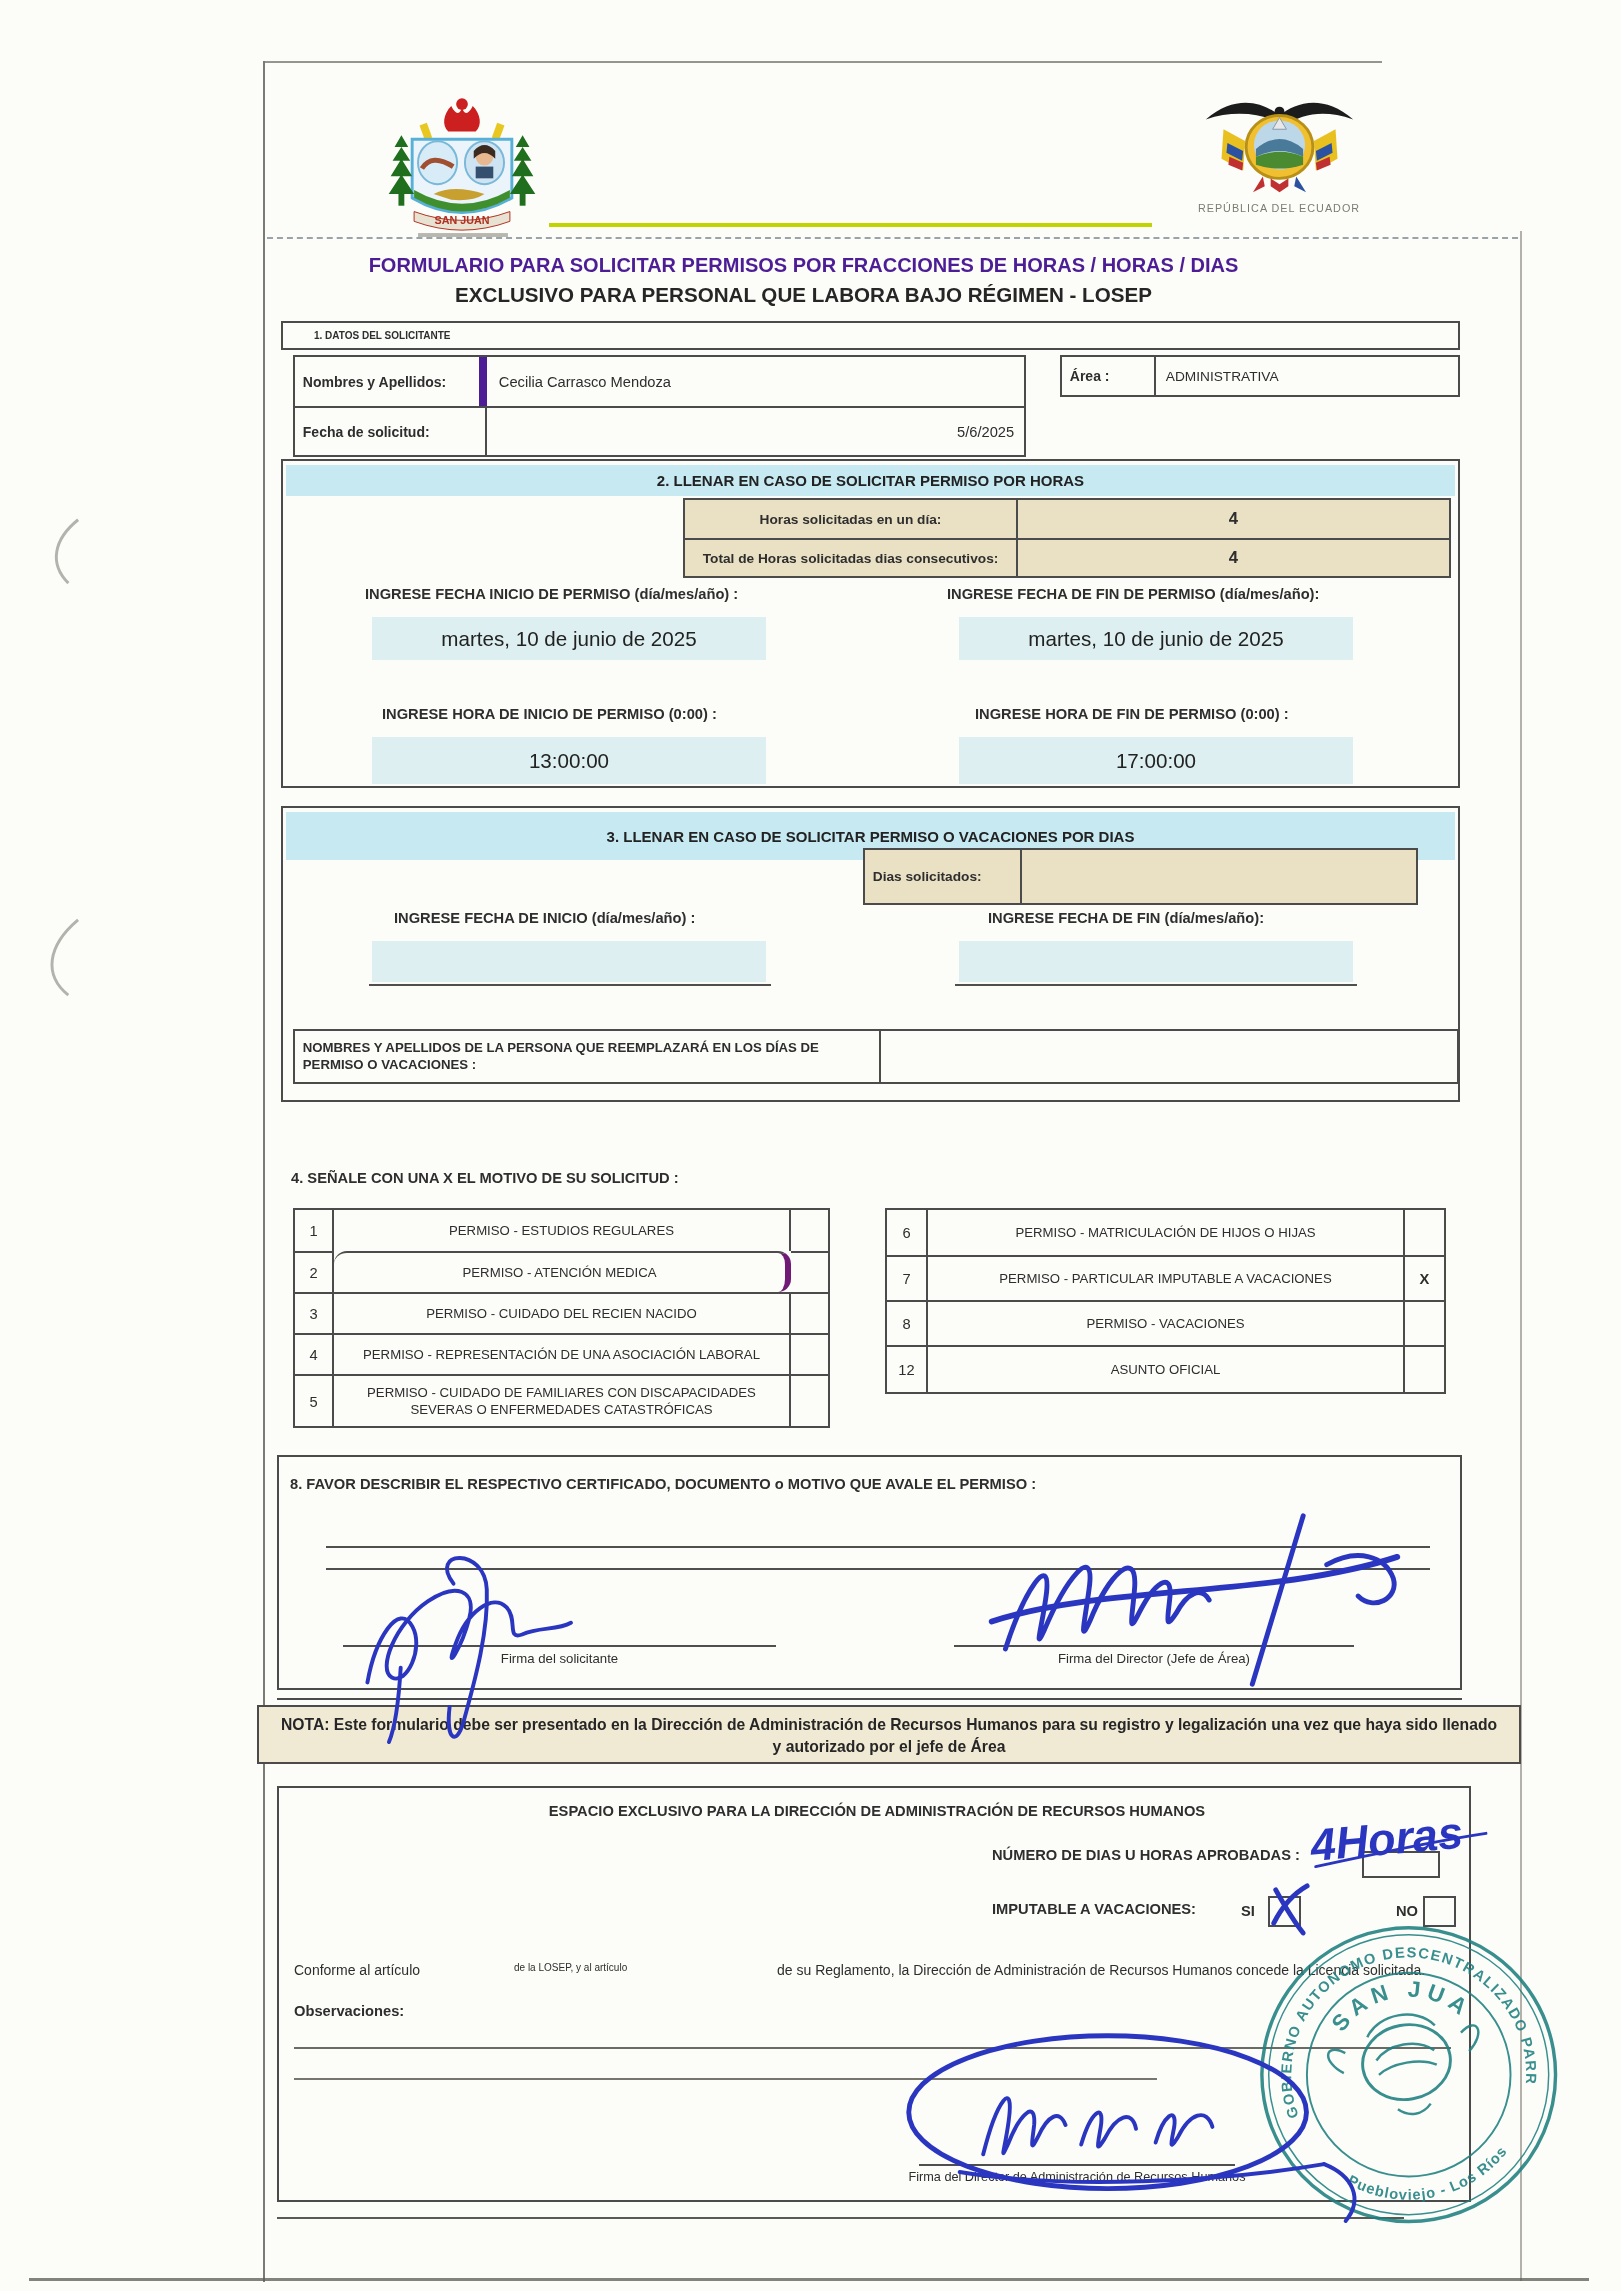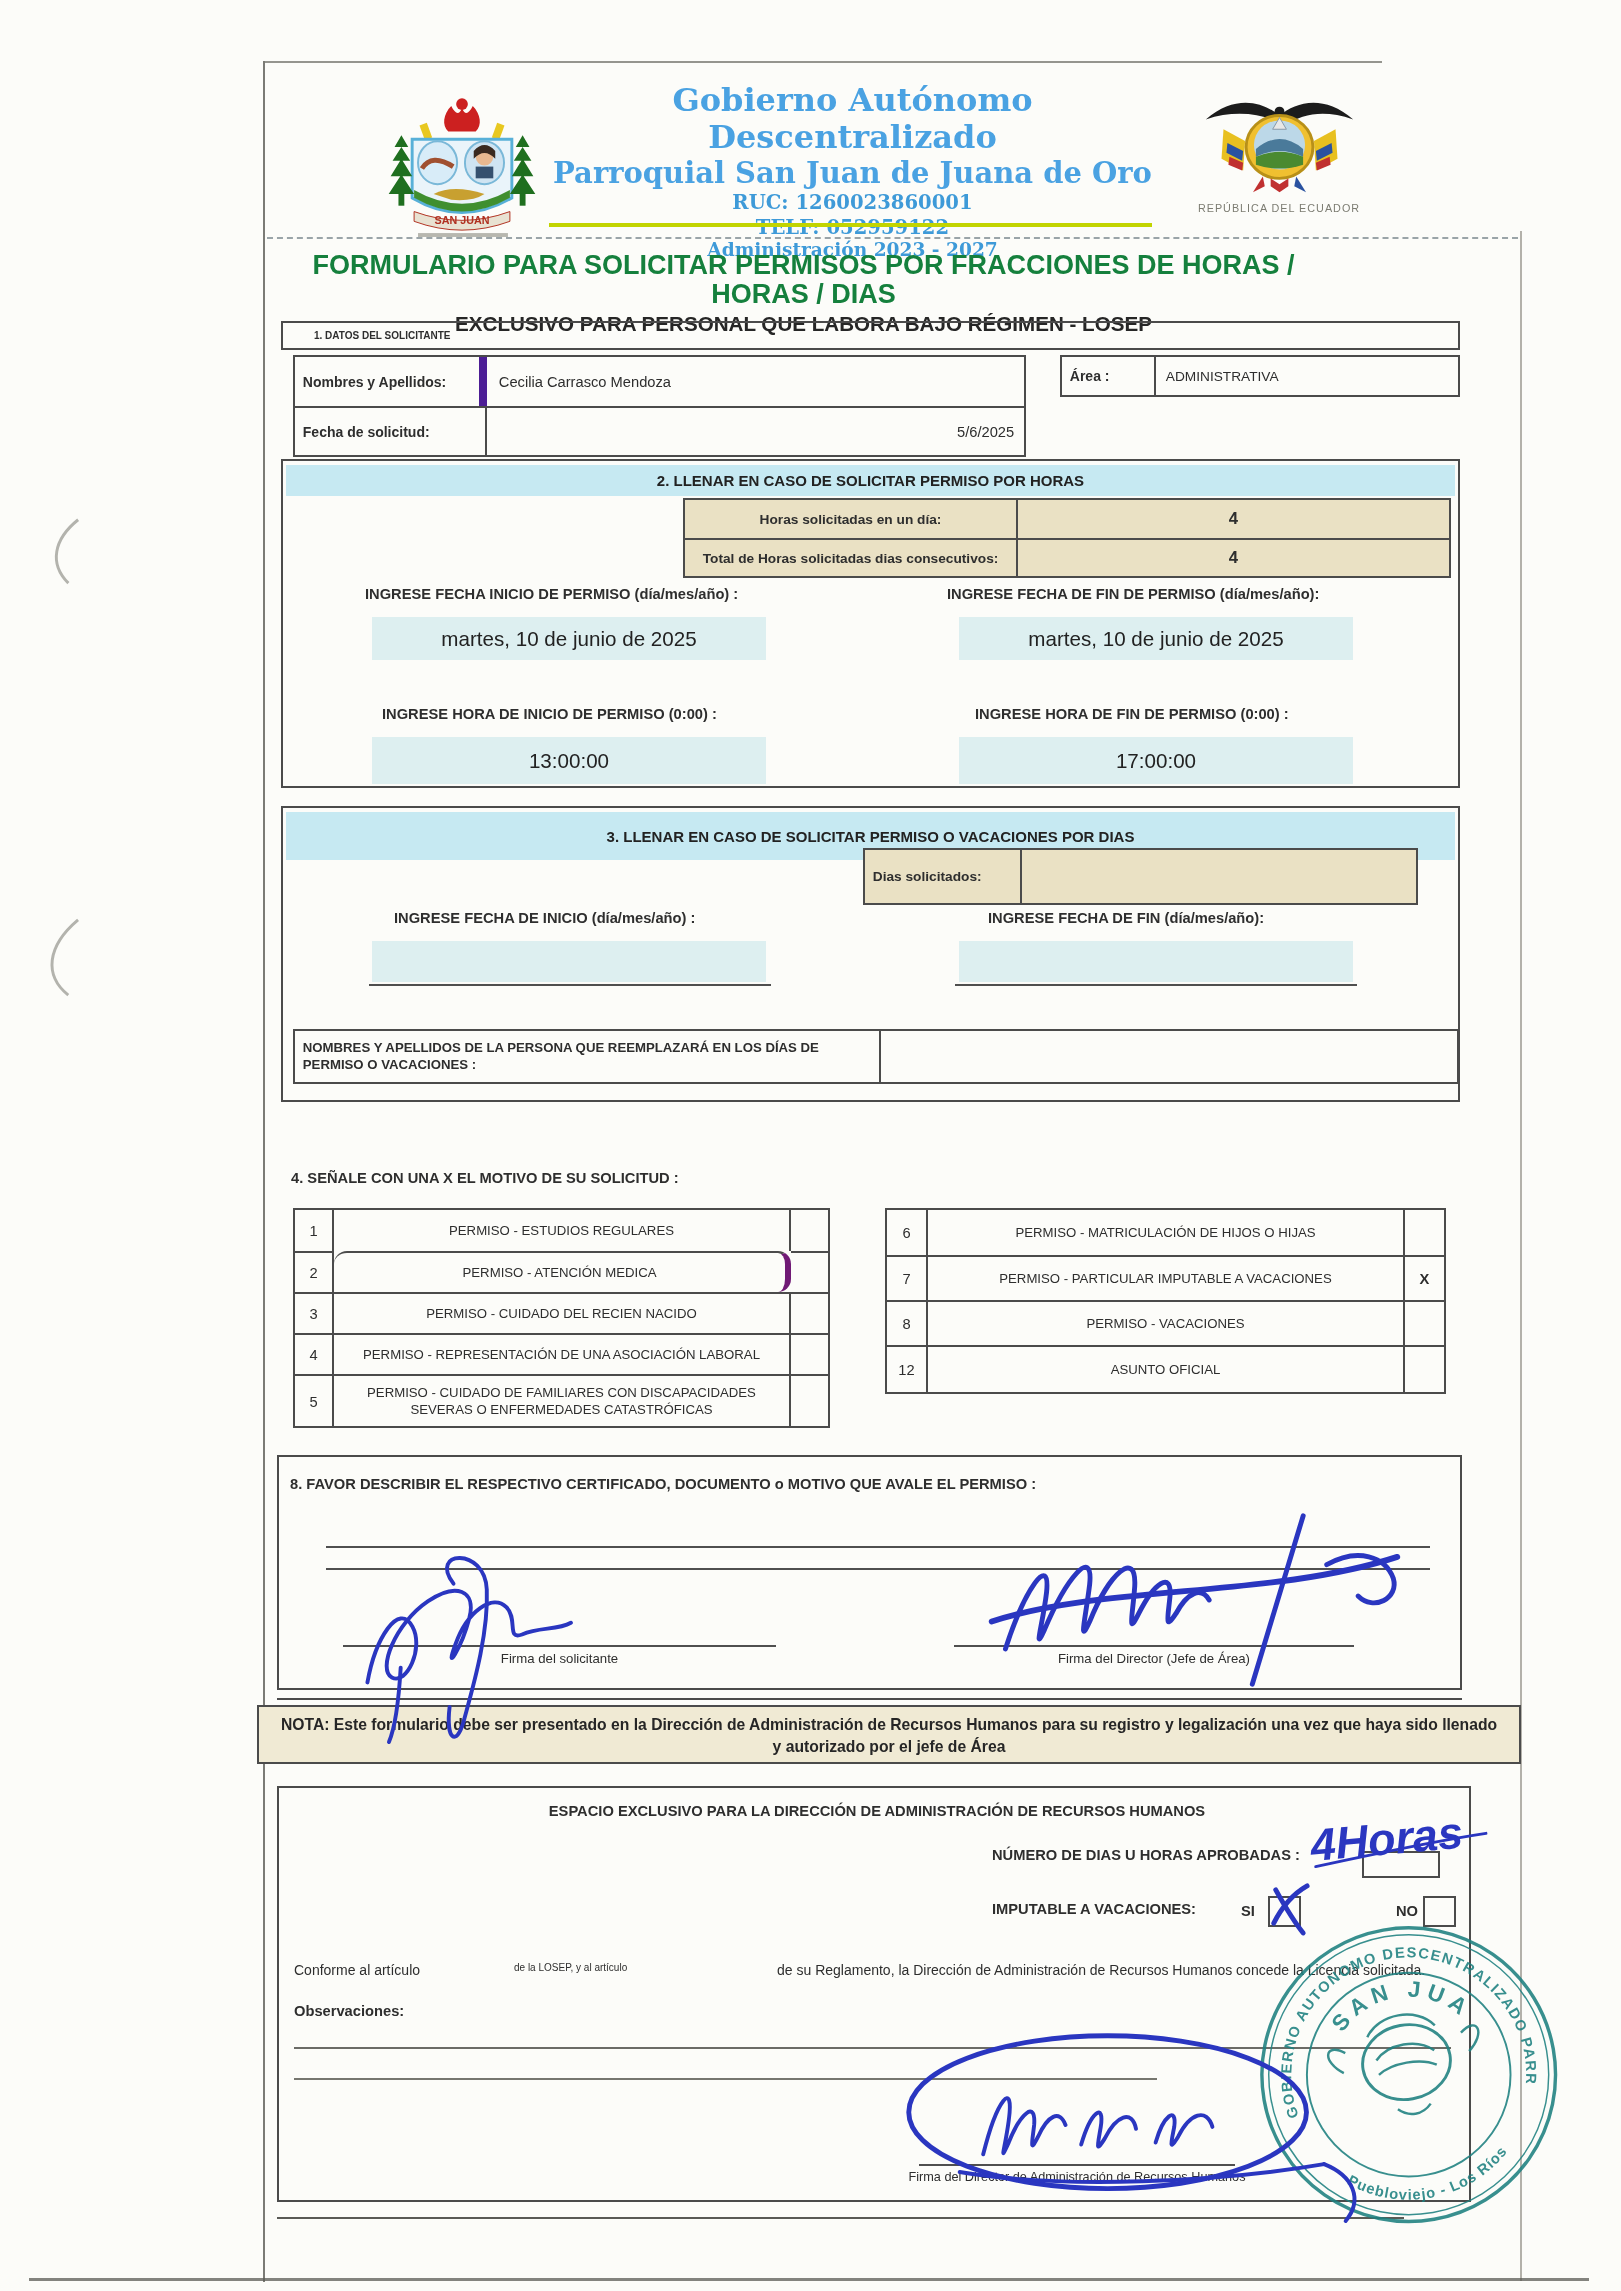--- a/index.html
+++ b/index.html
@@ -56,27 +56,20 @@
     <path d="M20,52 L34,52 L27,40 Z M18,66 L36,66 L27,52 Z M16,82 L38,82 L27,64 Z M14,100 L40,100 L27,80 Z" fill="#1f6f1f"></path>
     <rect x="24" y="100" width="6" height="12" fill="#1f6f1f"></rect>
     <path d="M144,52 L158,52 L151,40 Z M142,66 L160,66 L151,52 Z M140,82 L162,82 L151,64 Z M138,100 L164,100 L151,80 Z" fill="#1f6f1f"></path>
     <rect x="148" y="100" width="6" height="12" fill="#1f6f1f"></rect>
 
     <path d="M40,118 Q89,136 138,118 L138,128 Q89,146 40,128 Z" fill="#e8e2d2" stroke="#b03020" stroke-width="1"></path>
     <text x="89" y="131" text-anchor="middle" font-size="11" font-weight="bold" fill="#b03020">SAN JUAN</text>
     <rect x="44" y="140" width="92" height="4" fill="#9a9a90" opacity=".7"></rect>
   </svg>
 
-  <div class="a" style="left:534px;top:82px;width:637px;text-align:center;">
-    <div class="serifblue" style="font-size:32px;line-height:37px;">Gobierno Autónomo Descentralizado</div>
-    <div class="serifblue" style="font-size:29px;line-height:35px;">Parroquial San Juan de Juana de Oro</div>
-    <div class="serifblue" style="font-size:19.6px;line-height:24.5px;color:#3e9ad8;">RUC: 1260023860001</div>
-    <div class="serifblue" style="font-size:19.6px;line-height:23.5px;color:#3e9ad8;">TELF: 052959122</div>
-    <div class="serifblue" style="font-size:18.6px;line-height:22.5px;color:#3e9ad8;">Administración 2023 - 2027</div>
-  </div>
   <div class="a" style="left:549px;top:223px;width:603px;height:3.9px;background:#c2d400;"></div>
 
   <svg class="a" style="left:1194px;top:86px;" width="172" height="116" viewBox="0 0 175 118">
 
     <path d="M12,34 C42,8 70,16 87,30 C104,16 132,8 162,34 C132,24 112,28 92,40 C72,28 42,24 12,34 Z" fill="#1c1c1c"></path>
     <circle cx="87" cy="26" r="5" fill="#1c1c1c"></circle>
 
     <path d="M30,44 L52,56 L50,86 L28,74 Z" fill="#e8c020"></path>
     <path d="M34,58 L50,66 L49,76 L33,68 Z" fill="#2a52a0"></path>
     <path d="M36,72 L50,78 L49,86 L35,80 Z" fill="#c03030"></path>
@@ -92,21 +85,21 @@
 
     <path d="M70,92 L60,108 L72,102 Z" fill="#c03030"></path>
     <path d="M104,92 L114,108 L102,102 Z" fill="#2a52a0"></path>
     <path d="M78,94 L87,100 L96,94 L96,102 L87,108 L78,102 Z" fill="#c03030"></path>
   </svg>
   <div class="a" style="left:1181px;top:202px;width:196px;text-align:center;font-size:10.8px;letter-spacing:1px;color:#7c7c72;">REPÚBLICA DEL ECUADOR</div>
 
   <div class="a" style="left:267px;top:237px;width:1251px;border-top:2px dashed #9aa4a8;"></div>
 
   <div class="a" style="left:284px;top:251px;width:1039px;text-align:center;">
-    <div class="b" style="font-size:27px;line-height:29px;color:#15803d;">FORMULARIO PARA SOLICITAR PERMISOS  POR FRACCIONES DE HORAS / HORAS / DIAS</div>
+    <div class="b" style="font-size:20px;line-height:29px;color:#4c1d95;">FORMULARIO PARA SOLICITAR PERMISOS  POR FRACCIONES DE HORAS / HORAS / DIAS</div>
     <div class="b" style="font-size:20.6px;line-height:29px;color:#262626;">EXCLUSIVO PARA PERSONAL QUE LABORA BAJO RÉGIMEN - LOSEP</div>
   </div>
 
   <div class="bx" style="left:281px;top:321px;width:1179px;height:29px;">
     <div class="b" style="font-size:10px;line-height:25.5px;padding-left:31px;">1. DATOS DEL SOLICITANTE</div>
   </div>
 
   <div class="bx cellgrid" style="left:293px;top:355px;width:733px;height:102px;grid-template-columns:192px 1fr;grid-template-rows:49px 49px;">
     <div class="cc b" style="border-right:8px solid #4c1d95;padding-left:7.8px;font-size:14px;">Nombres y Apellidos:</div>
     <div class="cc" style="padding-left:11.8px;font-size:14.7px;">Cecilia Carrasco Mendoza</div>

